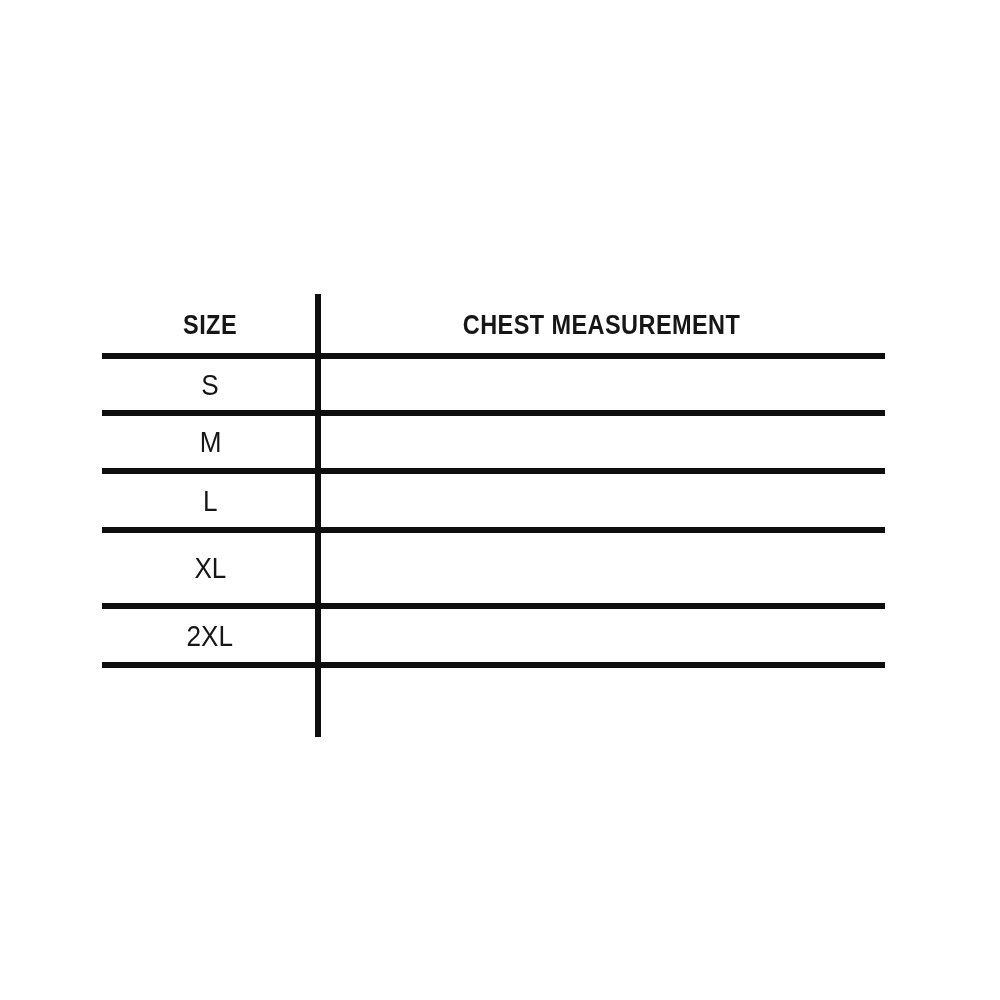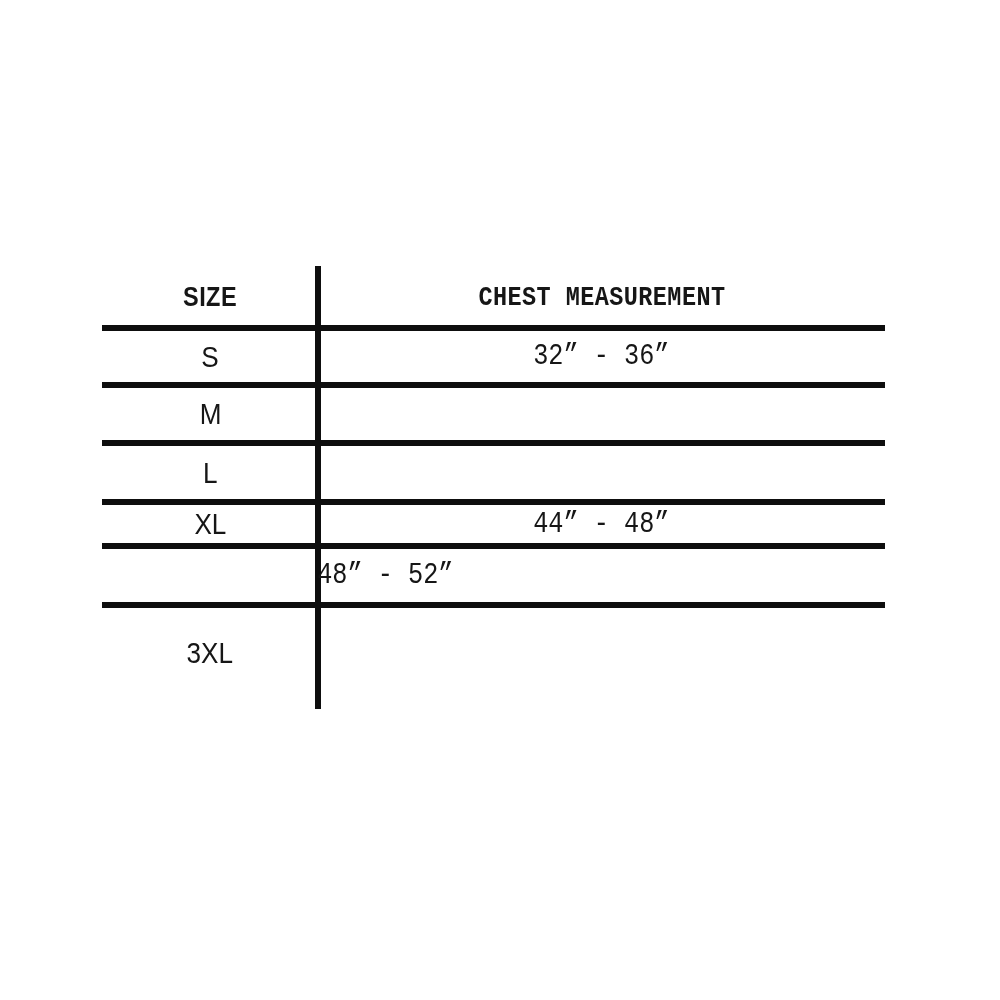--- a/index.html
+++ b/index.html
@@ -11,57 +11,57 @@
   .canvas {
     position: relative;
     width: 1000px;
     height: 1000px;
     background: #ffffff;
     overflow: hidden;
   }
   .size-table {
     position: absolute;
     left: 102px;
-    top: 266px;
+    top: 294px;
     width: 783px;
     color: #161616;
   }
   .row {
     display: flex;
     align-items: center;
     box-sizing: border-box;
   }
   .row.bordered {
     border-bottom: 6px solid #0e0e0e;
   }
   .cell {
     display: flex;
     align-items: center;
     justify-content: center;
     text-align: center;
     box-sizing: border-box;
   }
   .c1 { width: 216px; }
-  .c2 { width: 567px; font-family: Liberation Mono, monospace; }
+  .c2 { width: 567px; }
   .cond {
     display: inline-block;
     transform: scaleX(0.87);
     transform-origin: center;
     white-space: pre-line;
   }
   .header-row { height: 65px; padding-top: 4px; }
   .header-row .cond {
     font-weight: bold;
     font-size: 27px;
     letter-spacing: 0.5px;
   }
   .row-s   { height: 57px; }
   .row-m   { height: 58px; }
   .row-l   { height: 59px; }
-  .row-xl  { height: 44px; }
+  .row-xl  { height: 76px; }
   .row-2xl { height: 59px; }
   .row-3xl { height: 90px; }
   .size-text {
     font-size: 30px;
   }
   .chest-text {
     font-size: 29px;
   }
   .row-3xl .chest-text {
     font-size: 27px;
@@ -89,52 +89,43 @@
       </div>
       <div class="cell c2">
         <span class="cond">CHEST MEASUREMENT</span>
       </div>
     </div>
 
     <div class="row row-s bordered">
       <div class="cell c1">
         <span class="cond size-text">S</span>
       </div>
-      <div class="cell c2">
-        <span class="cond chest-text">32” - 36”</span>
-      </div>
     </div>
 
     <div class="row row-m bordered">
       <div class="cell c1">
         <span class="cond size-text">M</span>
       </div>
     </div>
 
     <div class="row row-l bordered">
       <div class="cell c1">
         <span class="cond size-text">L</span>
       </div>
     </div>
 
     <div class="row row-xl bordered">
       <div class="cell c1">
         <span class="cond size-text">XL</span>
       </div>
-      <div class="cell c2">
-        <span class="cond chest-text">44” - 48”</span>
-      </div>
     </div>
 
     <div class="row row-2xl bordered">
-      <div class="cell c2">
-        <span class="cond chest-text">48” - 52”</span>
+      <div class="cell c1">
+        <span class="cond size-text">2XL</span>
       </div>
     </div>
 
     <div class="row row-3xl">
-      <div class="cell c1">
-        <span class="cond size-text">3XL</span>
-      </div>
     </div>
 
   </div>
 </div>
 
 </body></html>

